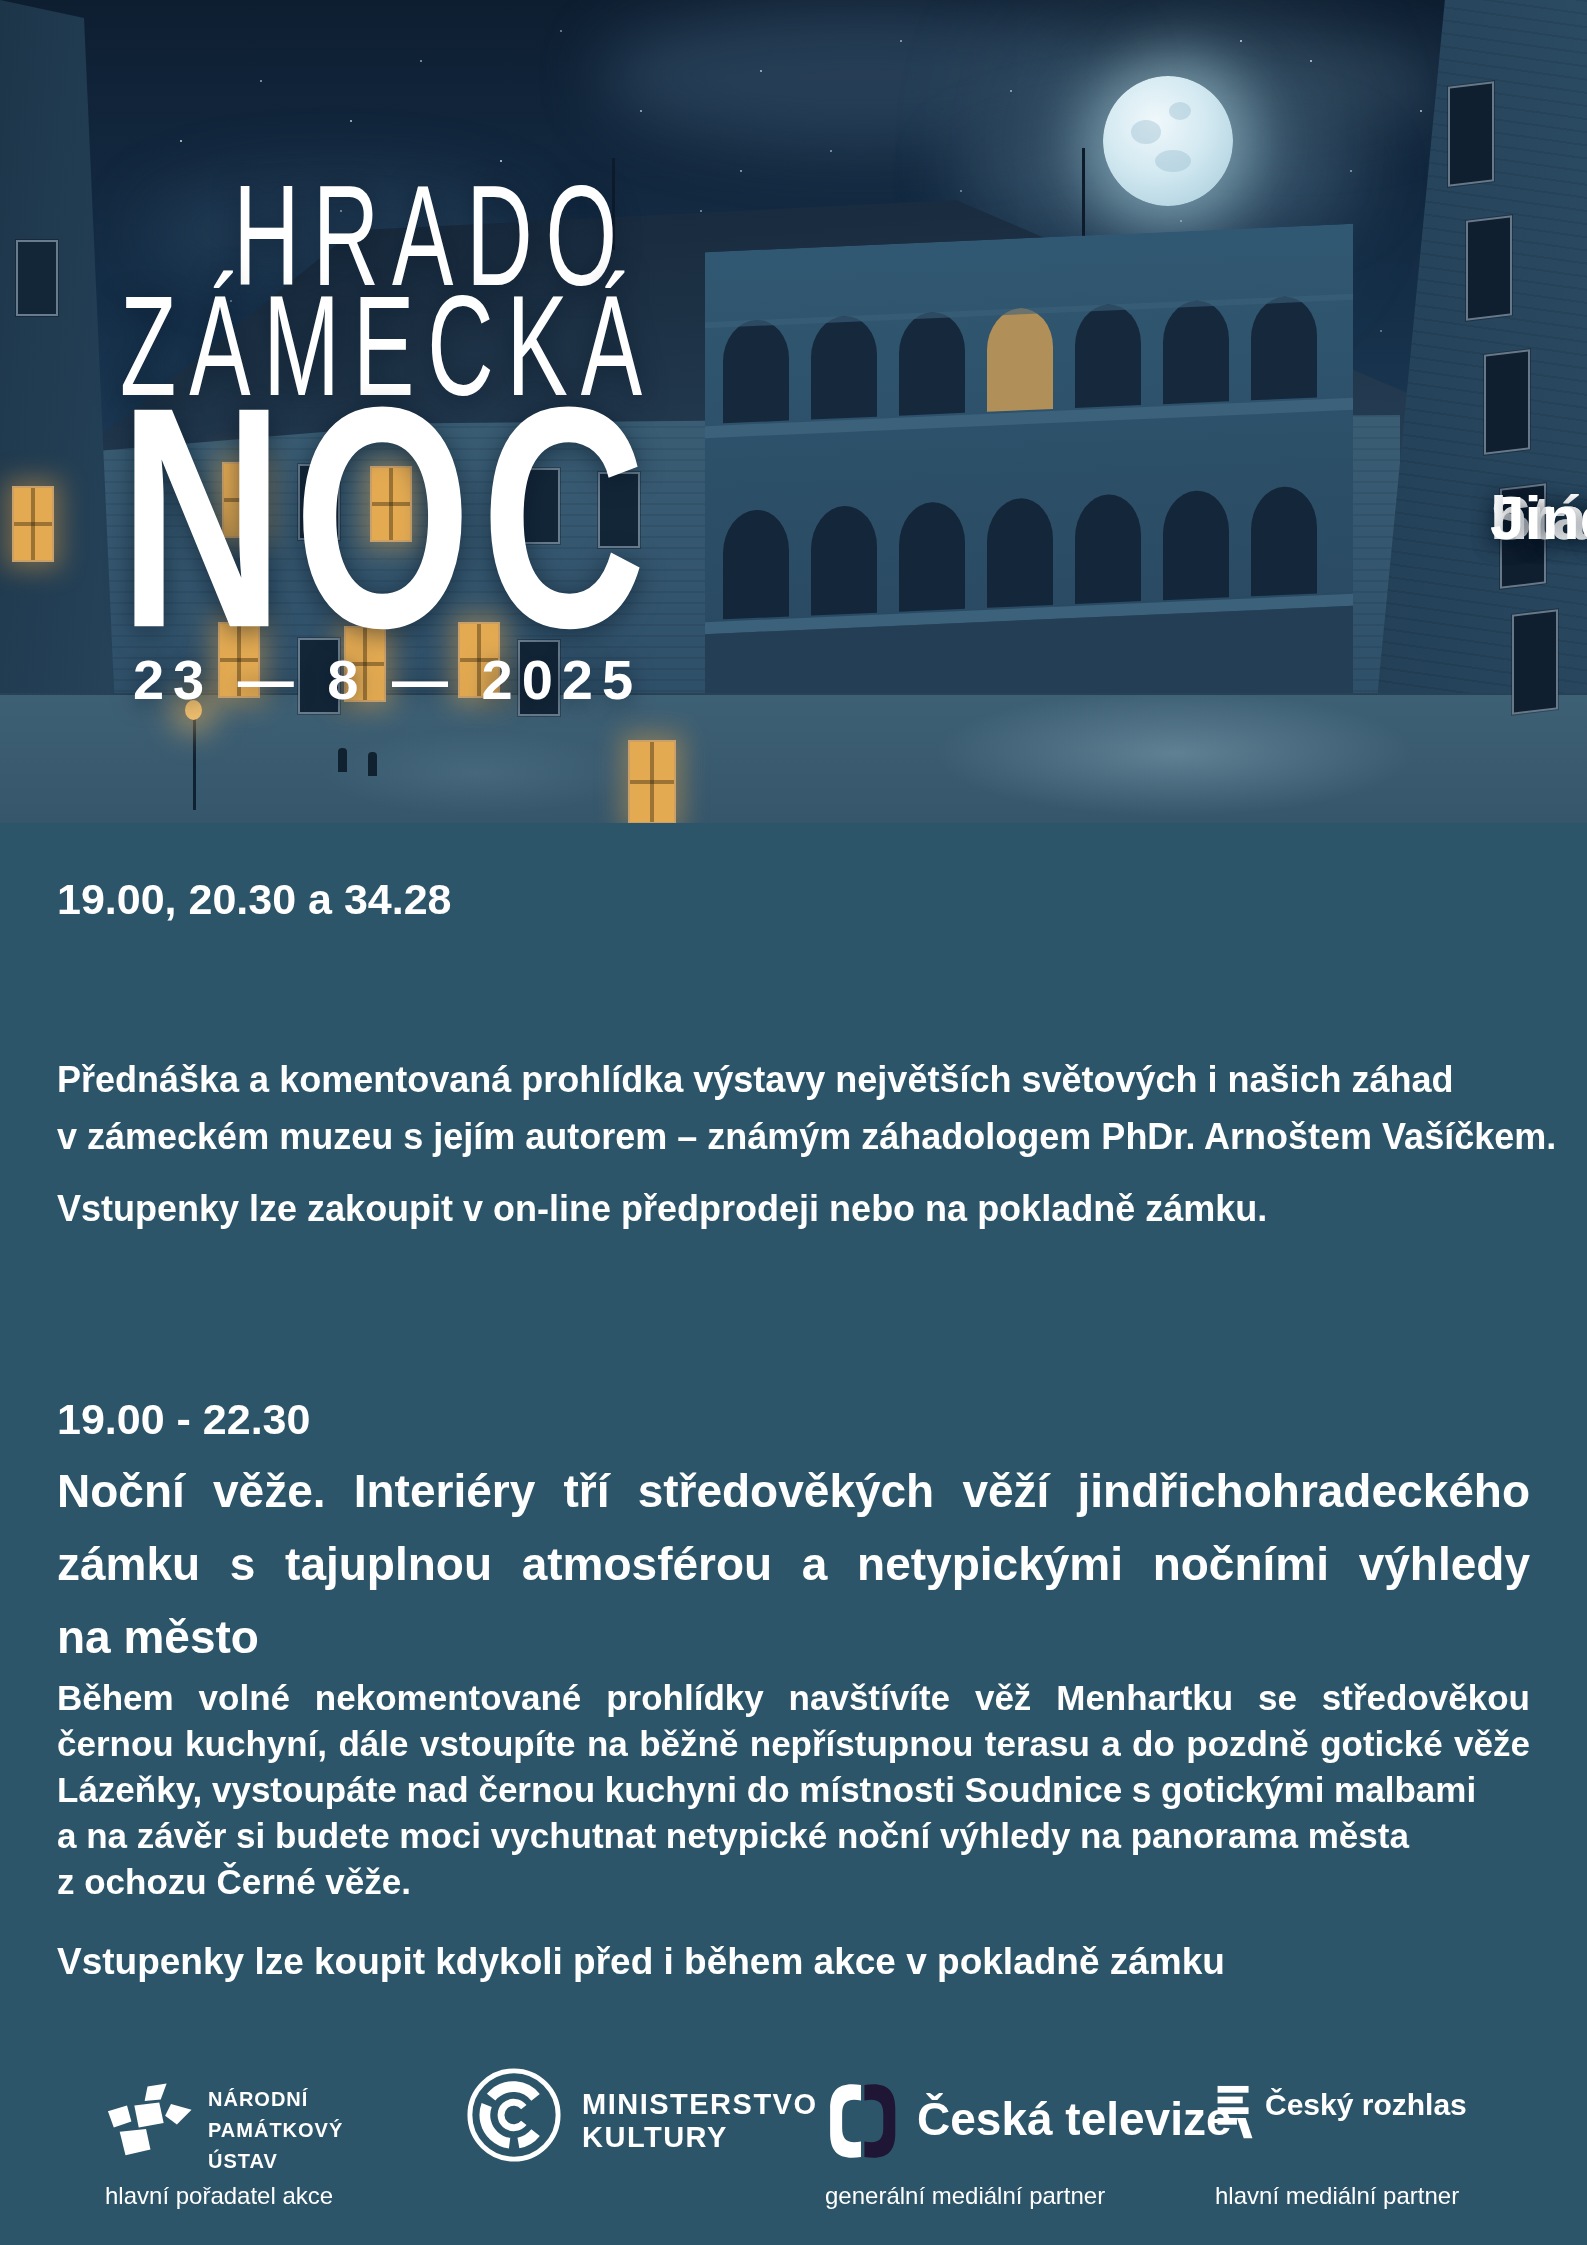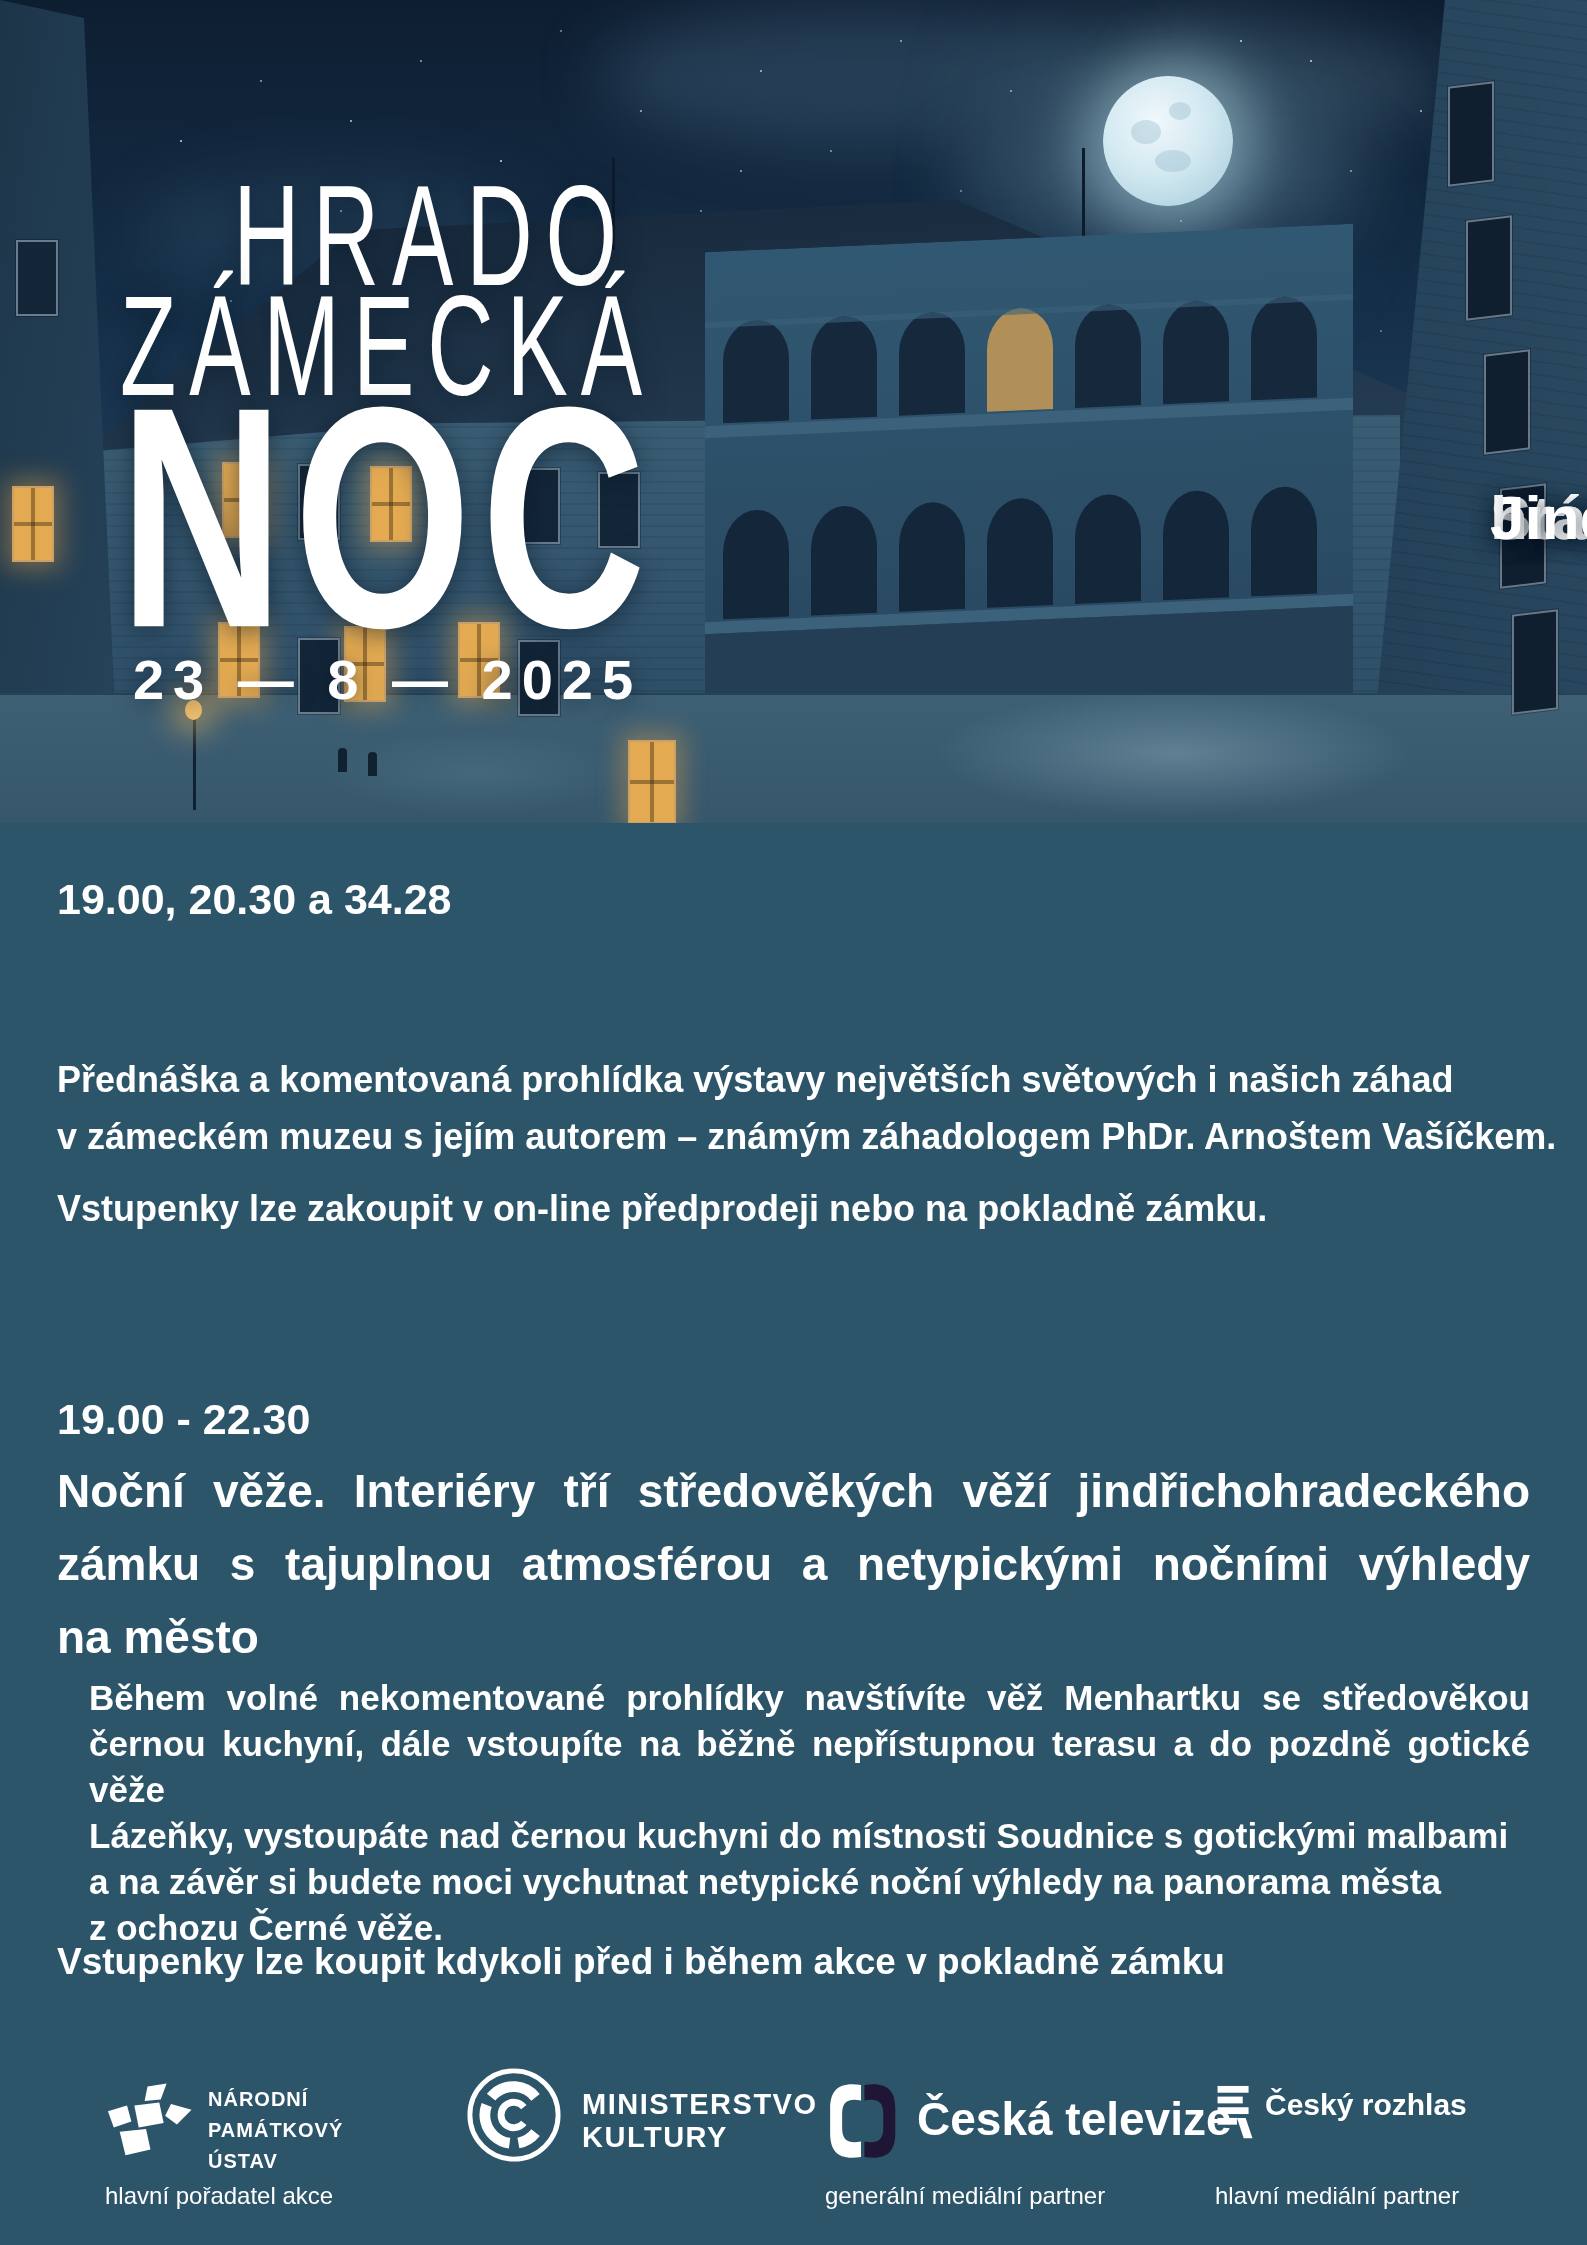--- a/index.html
+++ b/index.html
@@ -114,21 +114,21 @@
   
   .content{position:absolute;left:0;top:823px;width:1587px;height:1422px;background:#2d5569;}
   .blk{position:absolute;left:57px;right:57px;}
   .h-time{font-size:43px;font-weight:700;white-space:nowrap;}
   .h-title{font-size:43px;font-weight:700;white-space:nowrap;}
   .para{font-size:36px;font-weight:700;}
   .para .ln{line-height:57px;white-space:nowrap;}
   .s2t{font-size:46px;font-weight:700;}
   .s2t .ln{line-height:73px;white-space:nowrap;}
   .s2d{font-size:35px;font-weight:700;}
-  .s2d .ln{line-height:46px;white-space:nowrap;margin-left:32px;}
+  .s2d .ln{line-height:46px;white-space:nowrap;}
   .jline{text-align:justify;text-align-last:justify;white-space:normal !important;}
 
   .b-s1-time{top:52px;}
   .b-s1-title{top:112px;}
   .b-s1-desc{top:228px;}
   .b-s1-tix{top:357px;}
   .b-s2-time{top:572px;}
   .b-s2-title{top:632px;}
   .b-s2-desc{top:852px;}
   .b-s2-tix{top:1118px;font-size:37px;font-weight:700;white-space:nowrap;}

